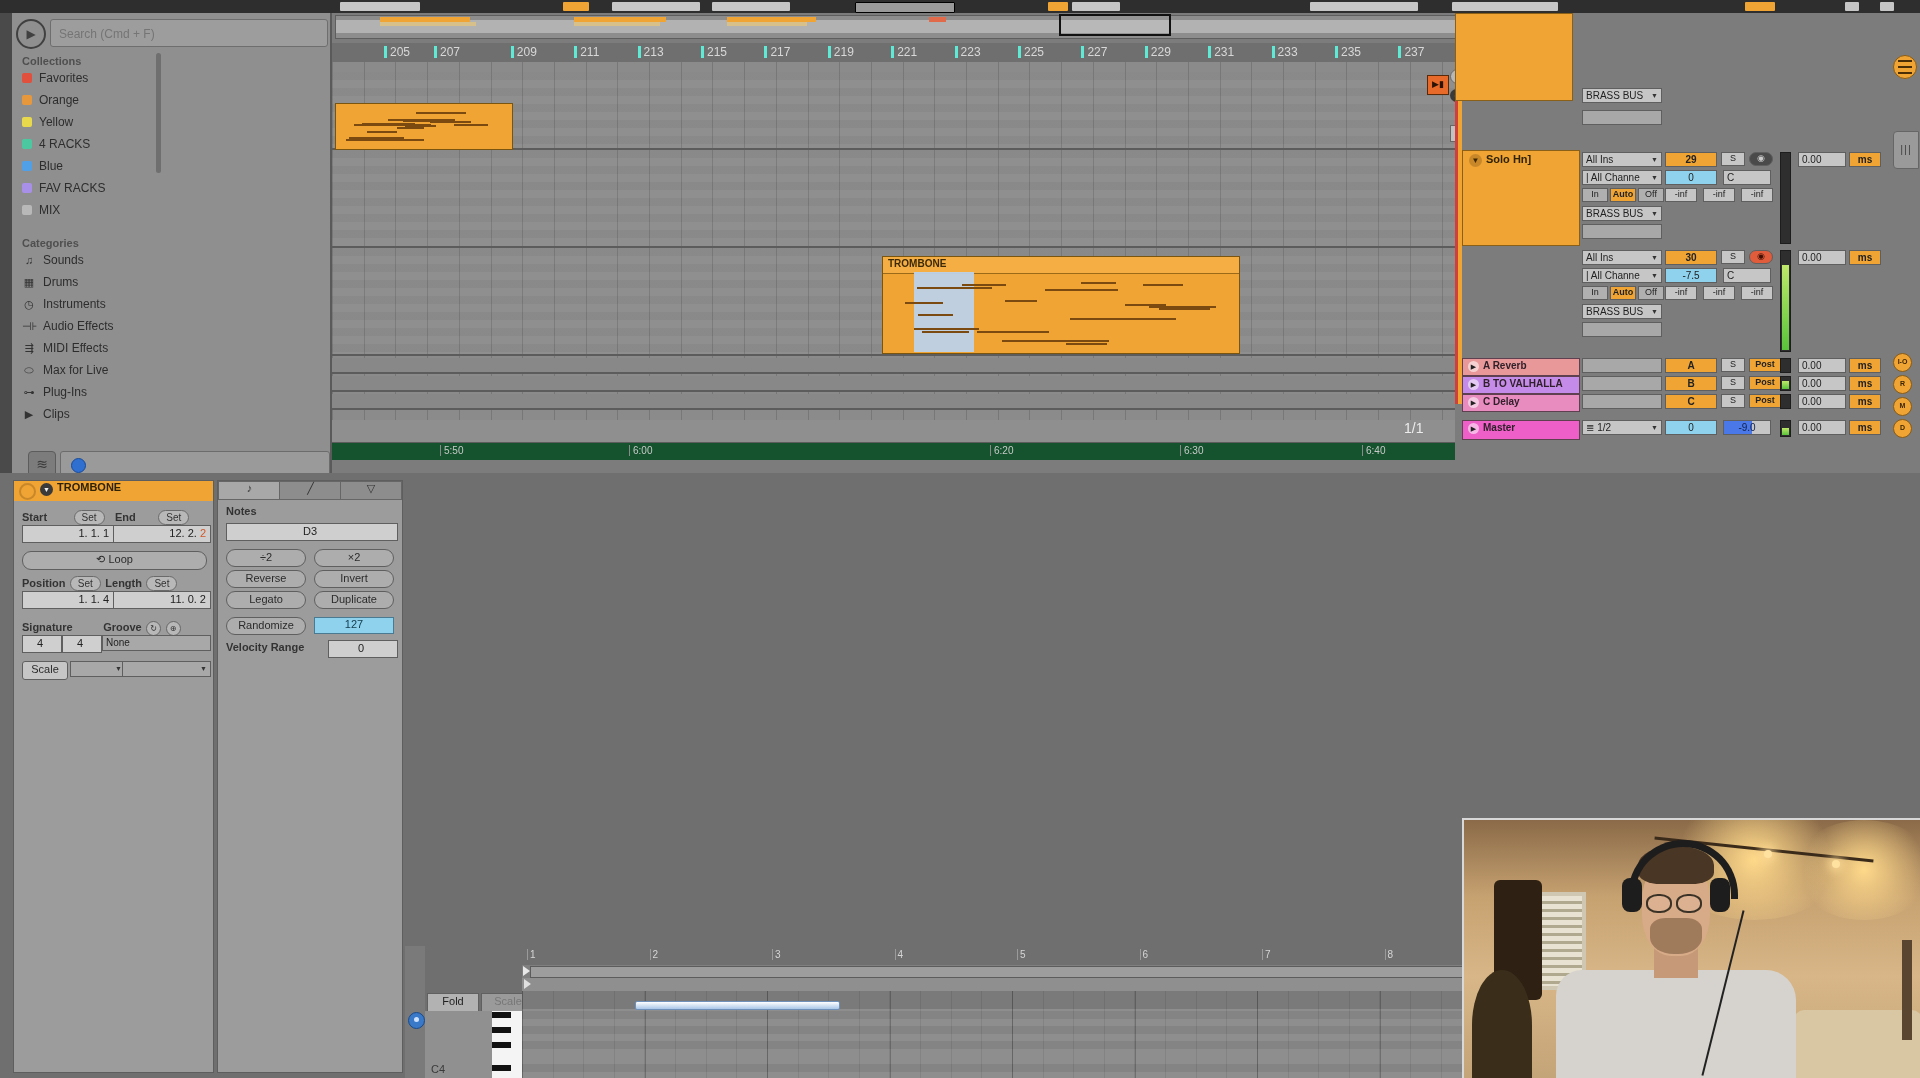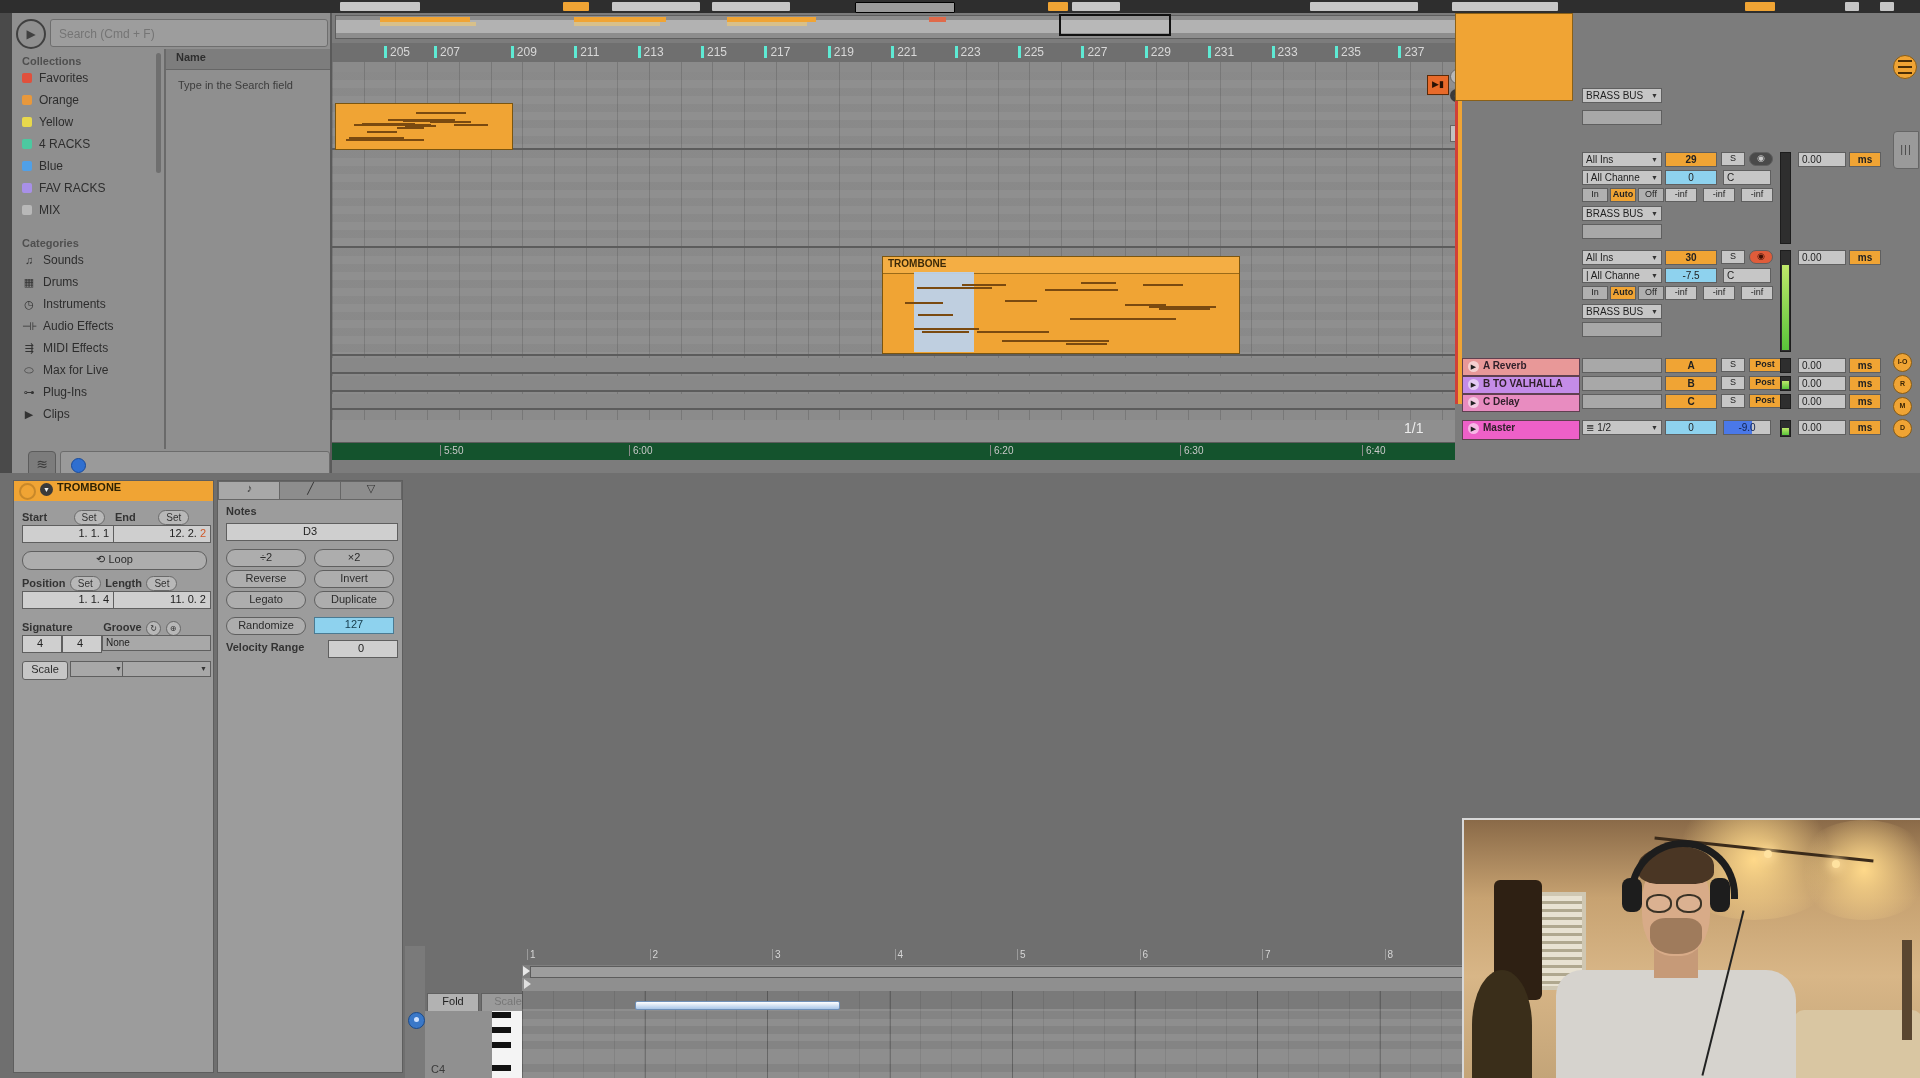--- a/index.html
+++ b/index.html
@@ -248,24 +248,20 @@
           <span class="cicon">⊶</span>
           <span>Plug-Ins</span>
         </div>
         <div class="bitem">
           <span class="cicon">▶</span>
           <span>Clips</span>
         </div>
       </div>
   </div>
   <div class="abs scrollcol"></div>
-  <div class="abs namecol">
-    <div class="namehdr">Name</div>
-    <div class="txt" style="padding:8px 0 0 12px;color:#3c3c3c">Type in the Search field</div>
-  </div>
   <div class="abs prevrow">
     <div class="abs prevbtn">≋</div>
     <div class="abs prevbar">
       <div class="abs bluedot"></div>
     </div>
   </div>
 </div>
 
 <div class="abs arr">
   <div class="abs overview">
@@ -374,20 +370,21 @@
   </div>
 </div>
 
 <div class="abs mixer">
   <div class="abs vline-red"></div>
   <div class="abs vline-or"></div>
   <div id="mixer-rows" class="abs" style="left:0;top:0;width:465px;height:460px">
       <div style="left: 7px; top: 49px; width: 116px; height: 86px; background: rgb(240, 164, 52); border: 1px solid rgb(138, 96, 24);"></div>
       <div class="mxbox " style="left: 127px; top: 75px; width: 72px; height: 13px;">BRASS BUS<span class="car">▼</span></div>
       <div class="mxbox mxgray" style="left: 127px; top: 97px; width: 72px; height: 13px;"></div>
+      <div class="tname" style="top: 137px; height: 94px;"><span class="collapse">▼</span><span>Solo Hn]</span></div>
       <div class="mxbox " style="left: 127px; top: 139px; width: 72px; height: 13px;">All Ins<span class="car">▼</span></div>
       <div class="mxbox " style="left: 127px; top: 157px; width: 72px; height: 13px;">| All Channe<span class="car">▼</span></div>
       <div class="mxmini mon" style="left: 127px; top: 175px; width: 24px; height: 12px;">In</div>
       <div class="mxmini mon on" style="left: 155px; top: 175px; width: 24px; height: 12px;">Auto</div>
       <div class="mxmini mon" style="left: 183px; top: 175px; width: 24px; height: 12px;">Off</div>
       <div class="mxbox " style="left: 127px; top: 193px; width: 72px; height: 13px;">BRASS BUS<span class="car">▼</span></div>
       <div class="mxbox mxgray" style="left: 127px; top: 211px; width: 72px; height: 13px;"></div>
       <div class="mxbox mxor" style="left: 210px; top: 139px; width: 44px; height: 13px;">29</div>
       <div class="mxmini" style="left: 266px; top: 139px; width: 22px; height: 12px;">S</div>
       <div class="mxmini" style="left: 294px; top: 139px; width: 22px; height: 12px; background: rgb(74, 74, 74); color: rgb(204, 204, 204); border-radius: 7px;">◉</div>

